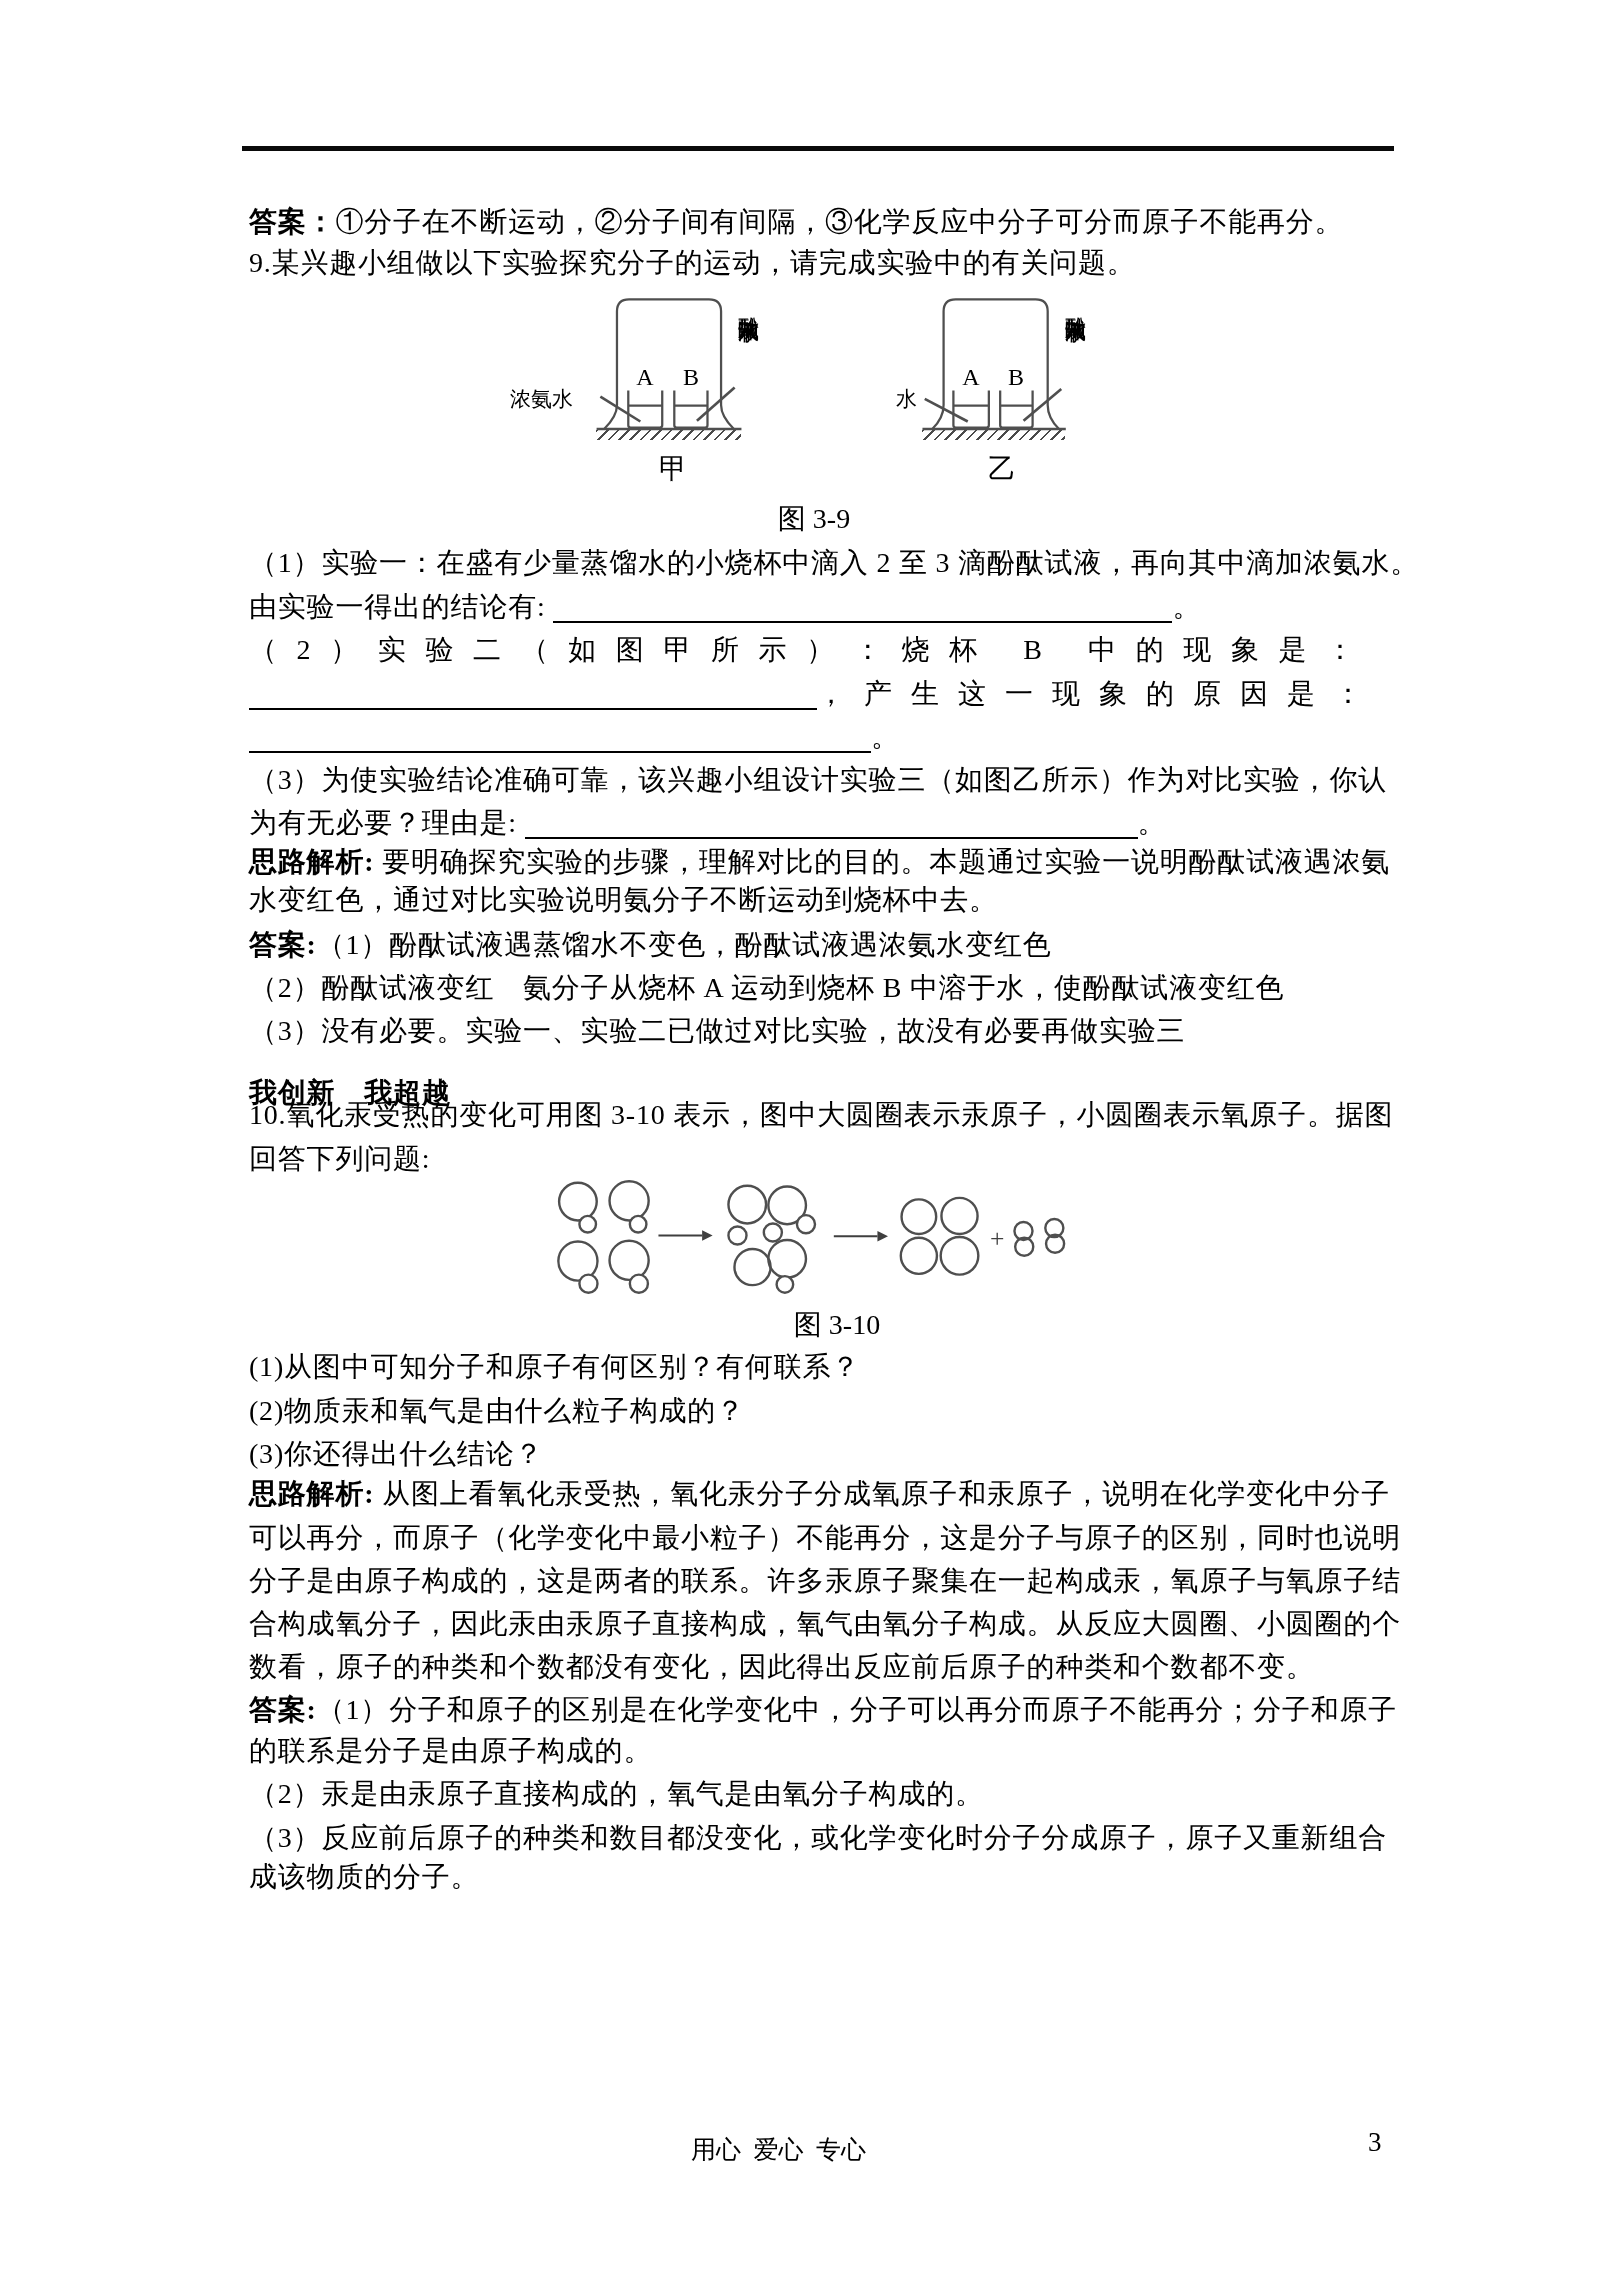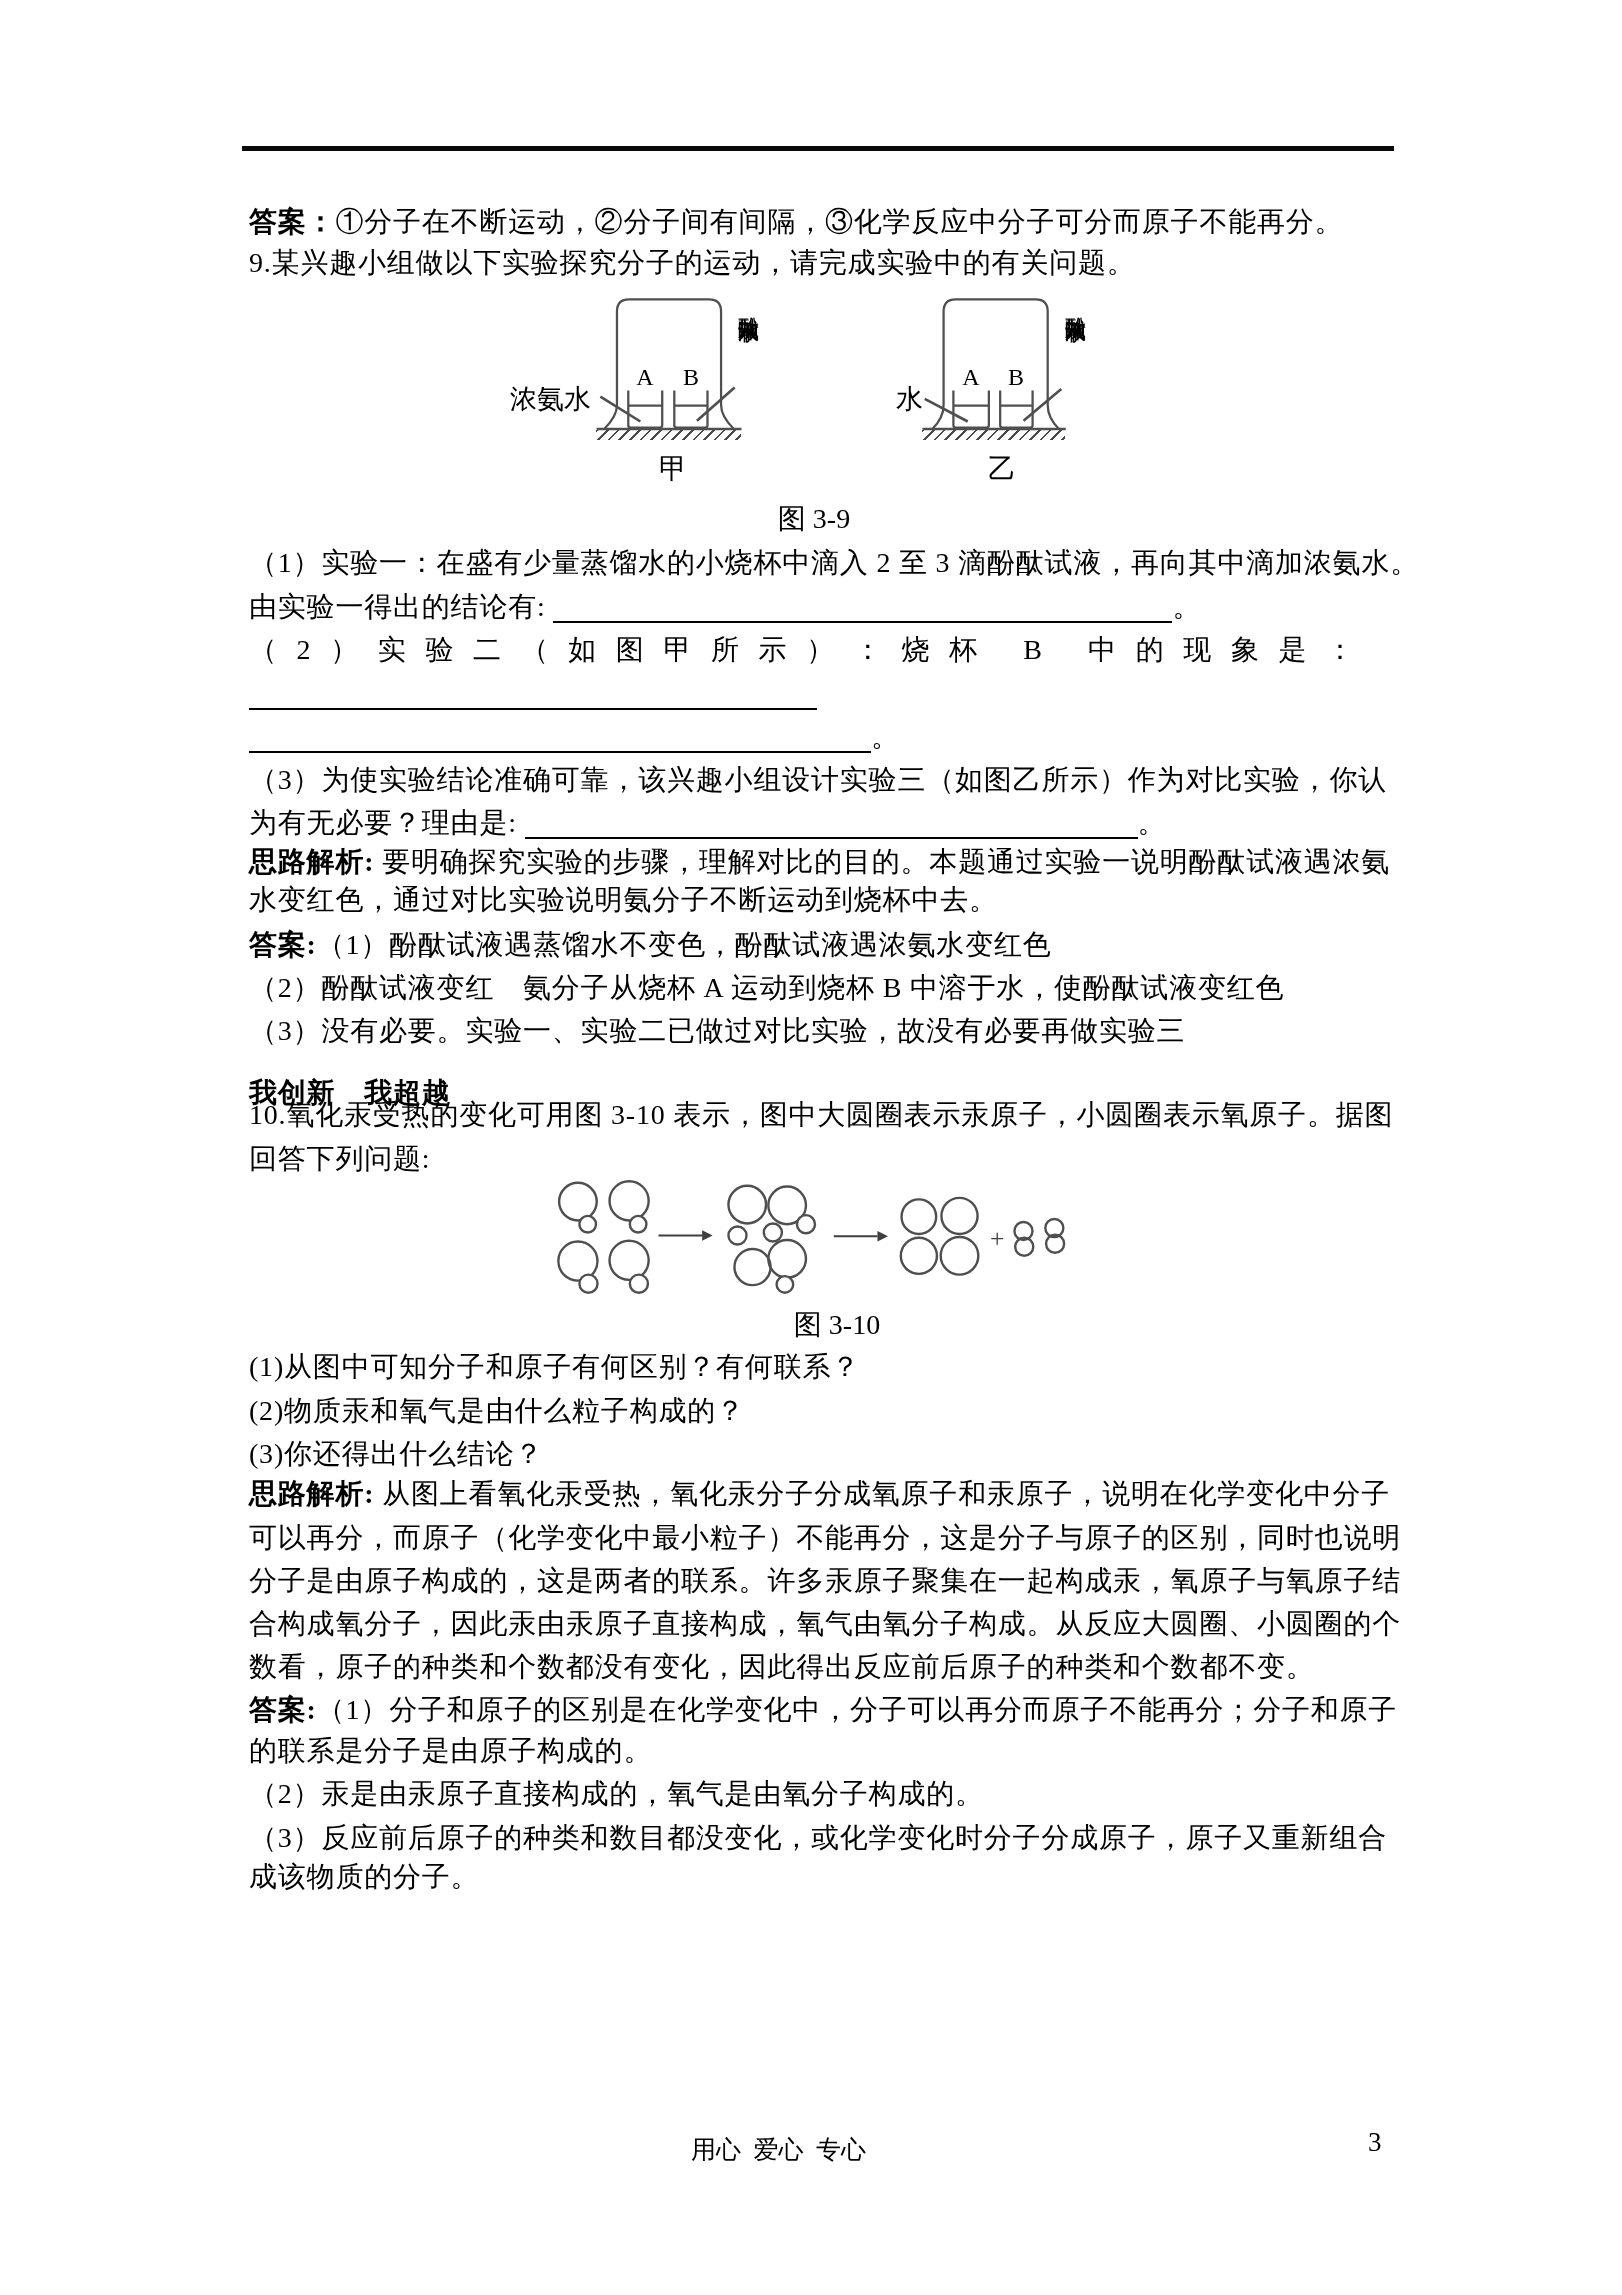--- a/index.html
+++ b/index.html
@@ -2,21 +2,21 @@
 <html style="font-size:12px"><head>
 <meta charset="utf-8">
 <style>
   html,body{margin:0;padding:0;background:#e8e8e8;}
   .page{position:relative;width:1623px;height:2295px;background:#ffffff;overflow:hidden;
         font-family:"Liberation Serif","DejaVu Serif",serif;color:#000;}
   .rule{position:absolute;left:242px;top:146px;width:1152px;height:4.5px;background:#0a0a0a;}
   .tl{position:absolute;left:249px;white-space:pre;font-size:28px;line-height:35px;letter-spacing:0.8px;}
   .tl .b{font-weight:700;}
   .blank{display:inline-block;height:0;border-bottom:2.3px solid #000;vertical-align:-6.8px;}
-  .figlabel{position:absolute;font-size:27px;line-height:26px;white-space:pre;}
+  .figlabel{position:absolute;font-size:21px;line-height:26px;white-space:pre;}
   .ab{position:absolute;font-size:24px;transform:translateX(-50%);white-space:pre;}
   .vert{position:absolute;writing-mode:vertical-rl;text-orientation:upright;font-size:21px;
         line-height:22.6px;letter-spacing:0.8px;white-space:pre;}
   .tag{position:absolute;font-size:28px;transform:translateX(-50%);white-space:pre;}
   .caption{position:absolute;font-size:28px;transform:translateX(-50%);white-space:pre;}
   .hatch{position:absolute;height:9.8px;
          background:repeating-linear-gradient(135deg,#4a4a4a 0 1.9px,transparent 1.9px 7.5px);}
   svg{position:absolute;}
   .footer-motto{position:absolute;left:691px;top:2133px;font-size:25px;white-space:pre;}
   .footer-page{position:absolute;left:1368px;top:2127px;font-size:27px;}
@@ -27,21 +27,21 @@
 <div class="page">
 
   <div class="rule"></div>
 
   <div id="lines">
       <div class="tl" style="top: 204px;"><span class="b">答案：</span><span>①分子在不断运动，②分子间有间隔，③化学反应中分子可分而原子不能再分。</span></div>
       <div class="tl" style="top: 245px;"><span>9.某兴趣小组做以下实验探究分子的运动，请完成实验中的有关问题。</span></div>
       <div class="tl" style="top: 545px;"><span>（1）实验一：在盛有少量蒸馏水的小烧杯中滴入 2 至 3 滴酚酞试液，再向其中滴加浓氨水。</span></div>
       <div class="tl" style="top: 589px;"><span>由实验一得出的结论有: </span><span class="blank" style="width: 619px;"></span><span>。</span></div>
       <div class="tl" style="top: 632px;"><span style="letter-spacing: 19.6px;">（2）实验二（如图甲所示）：烧杯 B 中的现象是：</span></div>
-      <div class="tl" style="top: 676px;"><span class="blank" style="width: 568px;"></span></div>
+      <div class="tl" style="top: 676px;"><span class="blank" style="width: 568px;"></span><span style="letter-spacing: 19px;">，产生这一现象的原因是：</span></div>
       <div class="tl" style="top: 719px;"><span class="blank" style="width: 622px;"></span><span>。</span></div>
       <div class="tl" style="top: 762px;"><span>（3）为使实验结论准确可靠，该兴趣小组设计实验三（如图乙所示）作为对比实验，你认</span></div>
       <div class="tl" style="top: 805px;"><span>为有无必要？理由是: </span><span class="blank" style="width: 613px;"></span><span>。</span></div>
       <div class="tl" style="top: 844px;"><span class="b">思路解析:</span><span> 要明确探究实验的步骤，理解对比的目的。本题通过实验一说明酚酞试液遇浓氨</span></div>
       <div class="tl" style="top: 882px;"><span>水变红色，通过对比实验说明氨分子不断运动到烧杯中去。</span></div>
       <div class="tl" style="top: 927px;"><span class="b">答案:</span><span>（1）酚酞试液遇蒸馏水不变色，酚酞试液遇浓氨水变红色</span></div>
       <div class="tl" style="top: 970px;"><span>（2）酚酞试液变红　氨分子从烧杯 A 运动到烧杯 B 中溶于水，使酚酞试液变红色</span></div>
       <div class="tl" style="top: 1013px;"><span>（3）没有必要。实验一、实验二已做过对比实验，故没有必要再做实验三</span></div>
       <div class="tl" style="top: 1055px; margin-top: 20px;"><span class="b">我创新　我超越</span></div>
       <div class="tl" style="top: 1097px;"><span>10.氧化汞受热的变化可用图 3-10 表示，图中大圆圈表示汞原子，小圆圈表示氧原子。据图</span></div>

